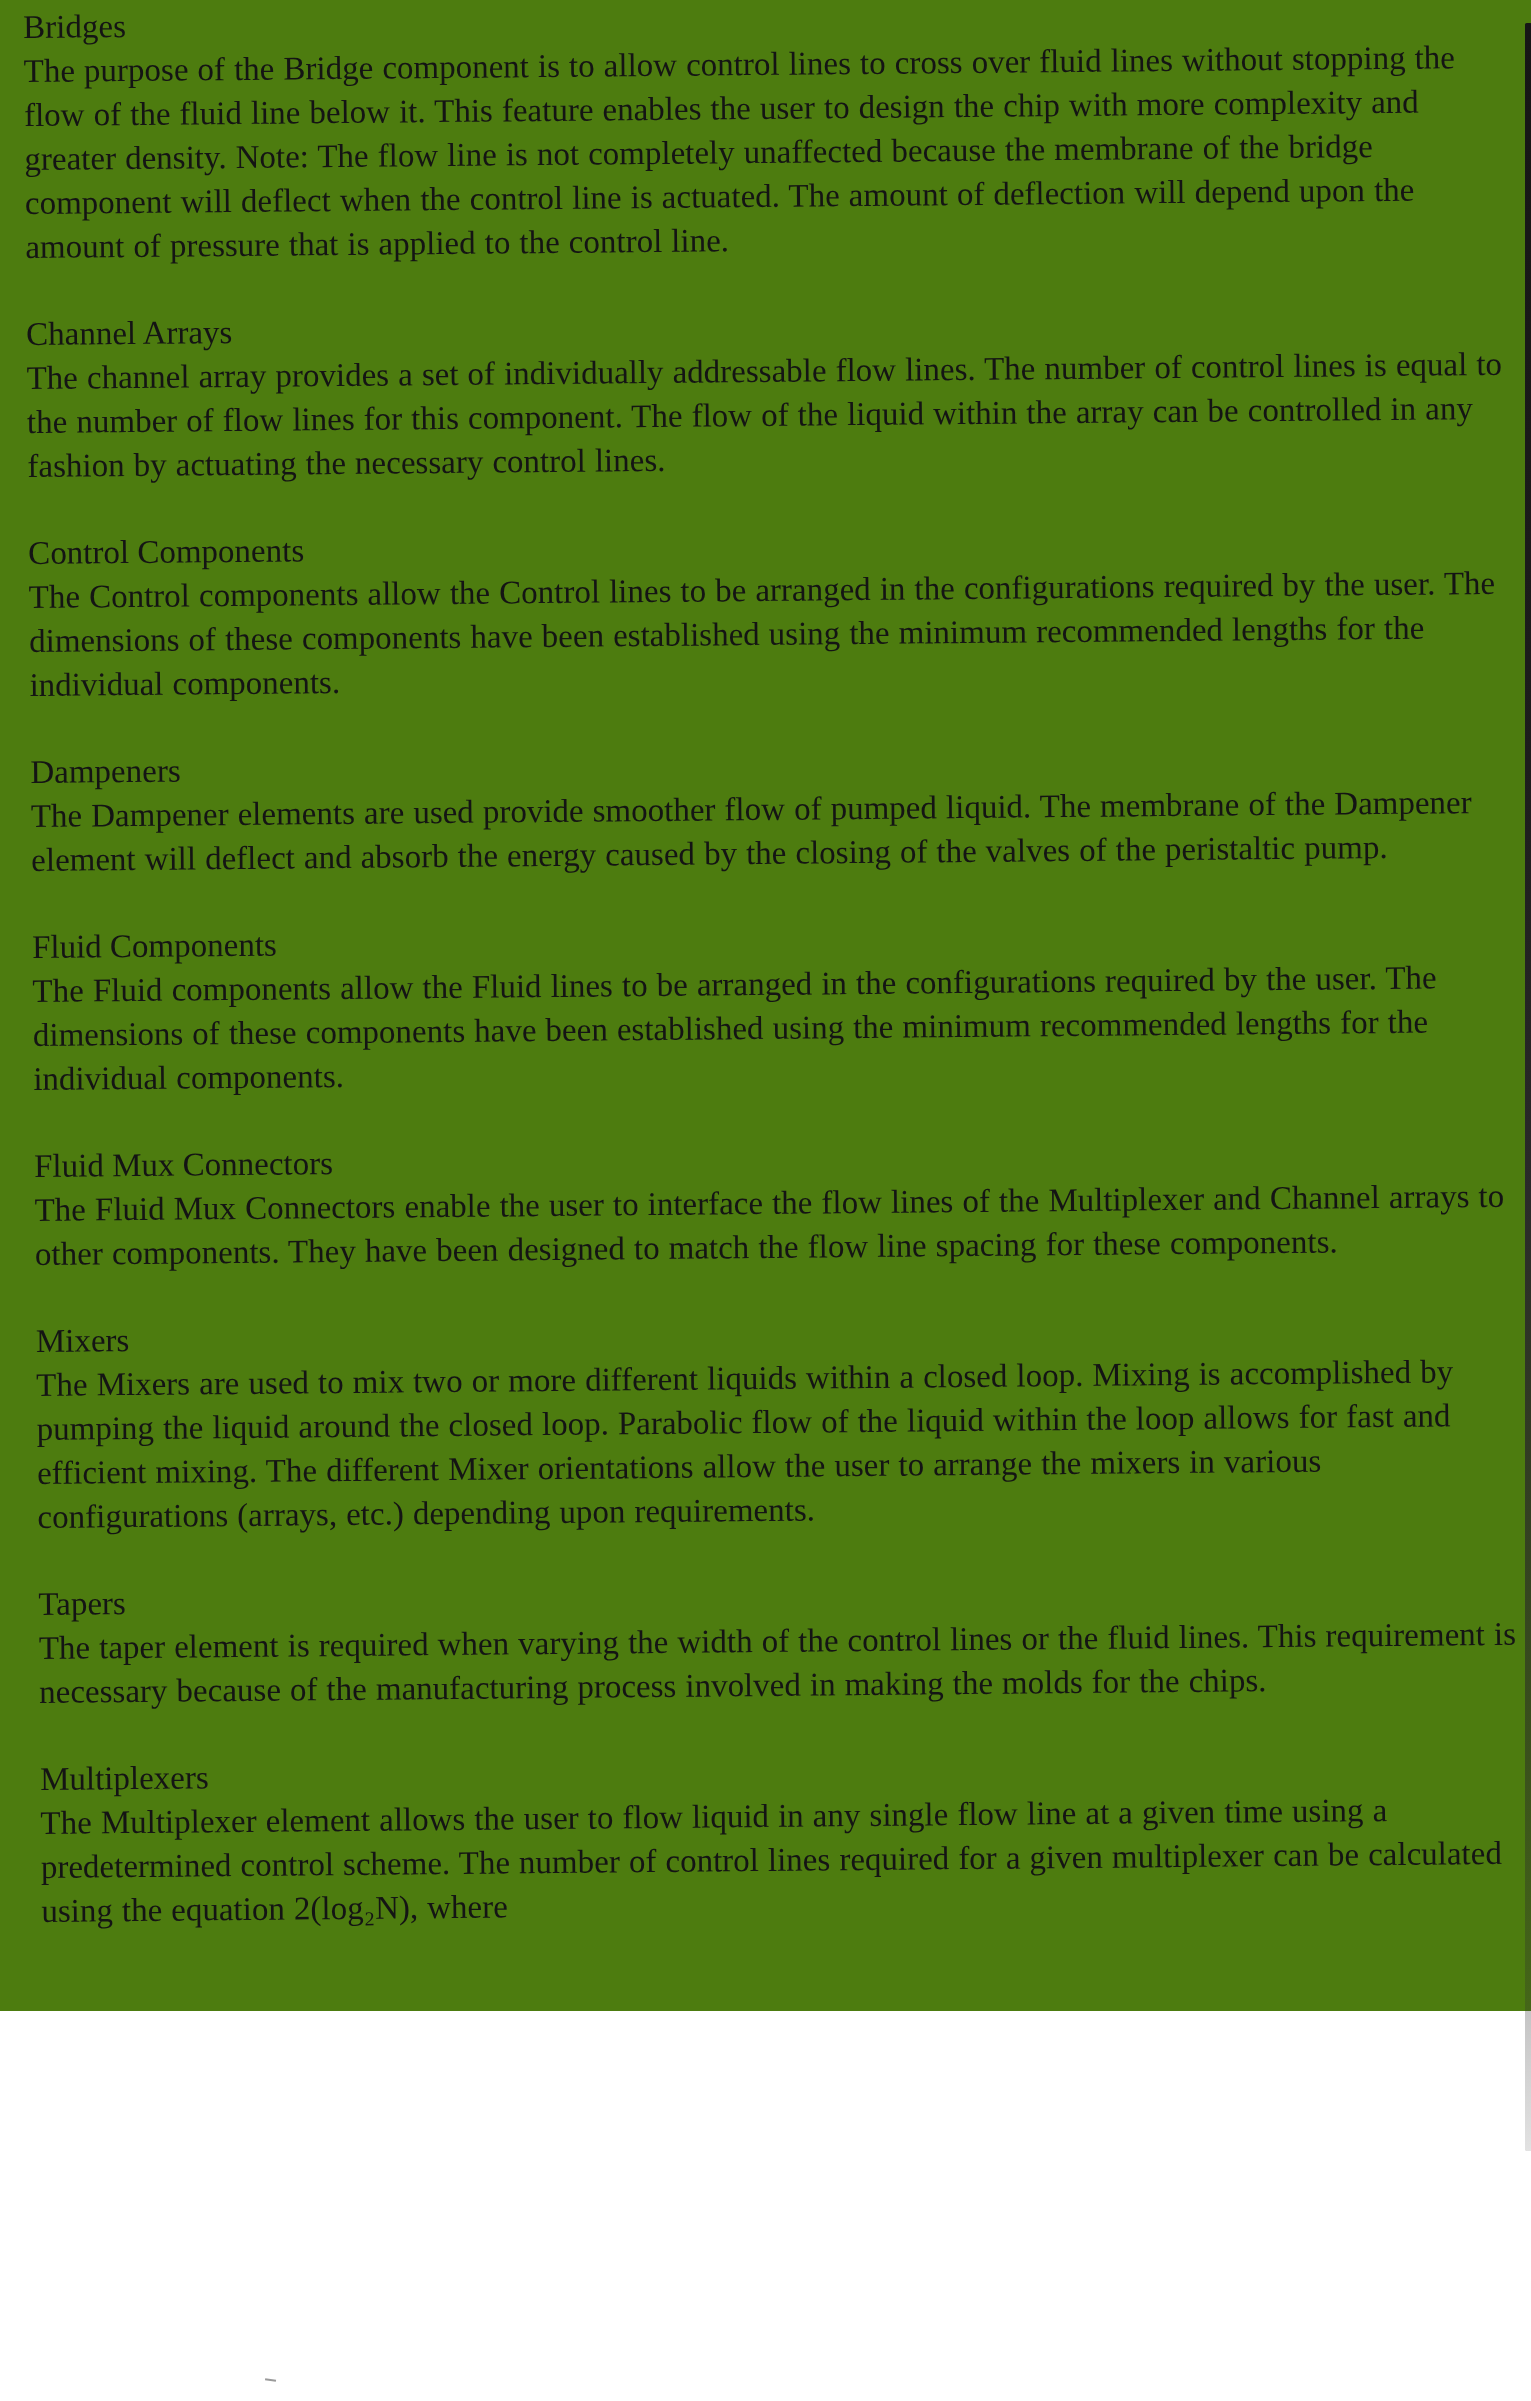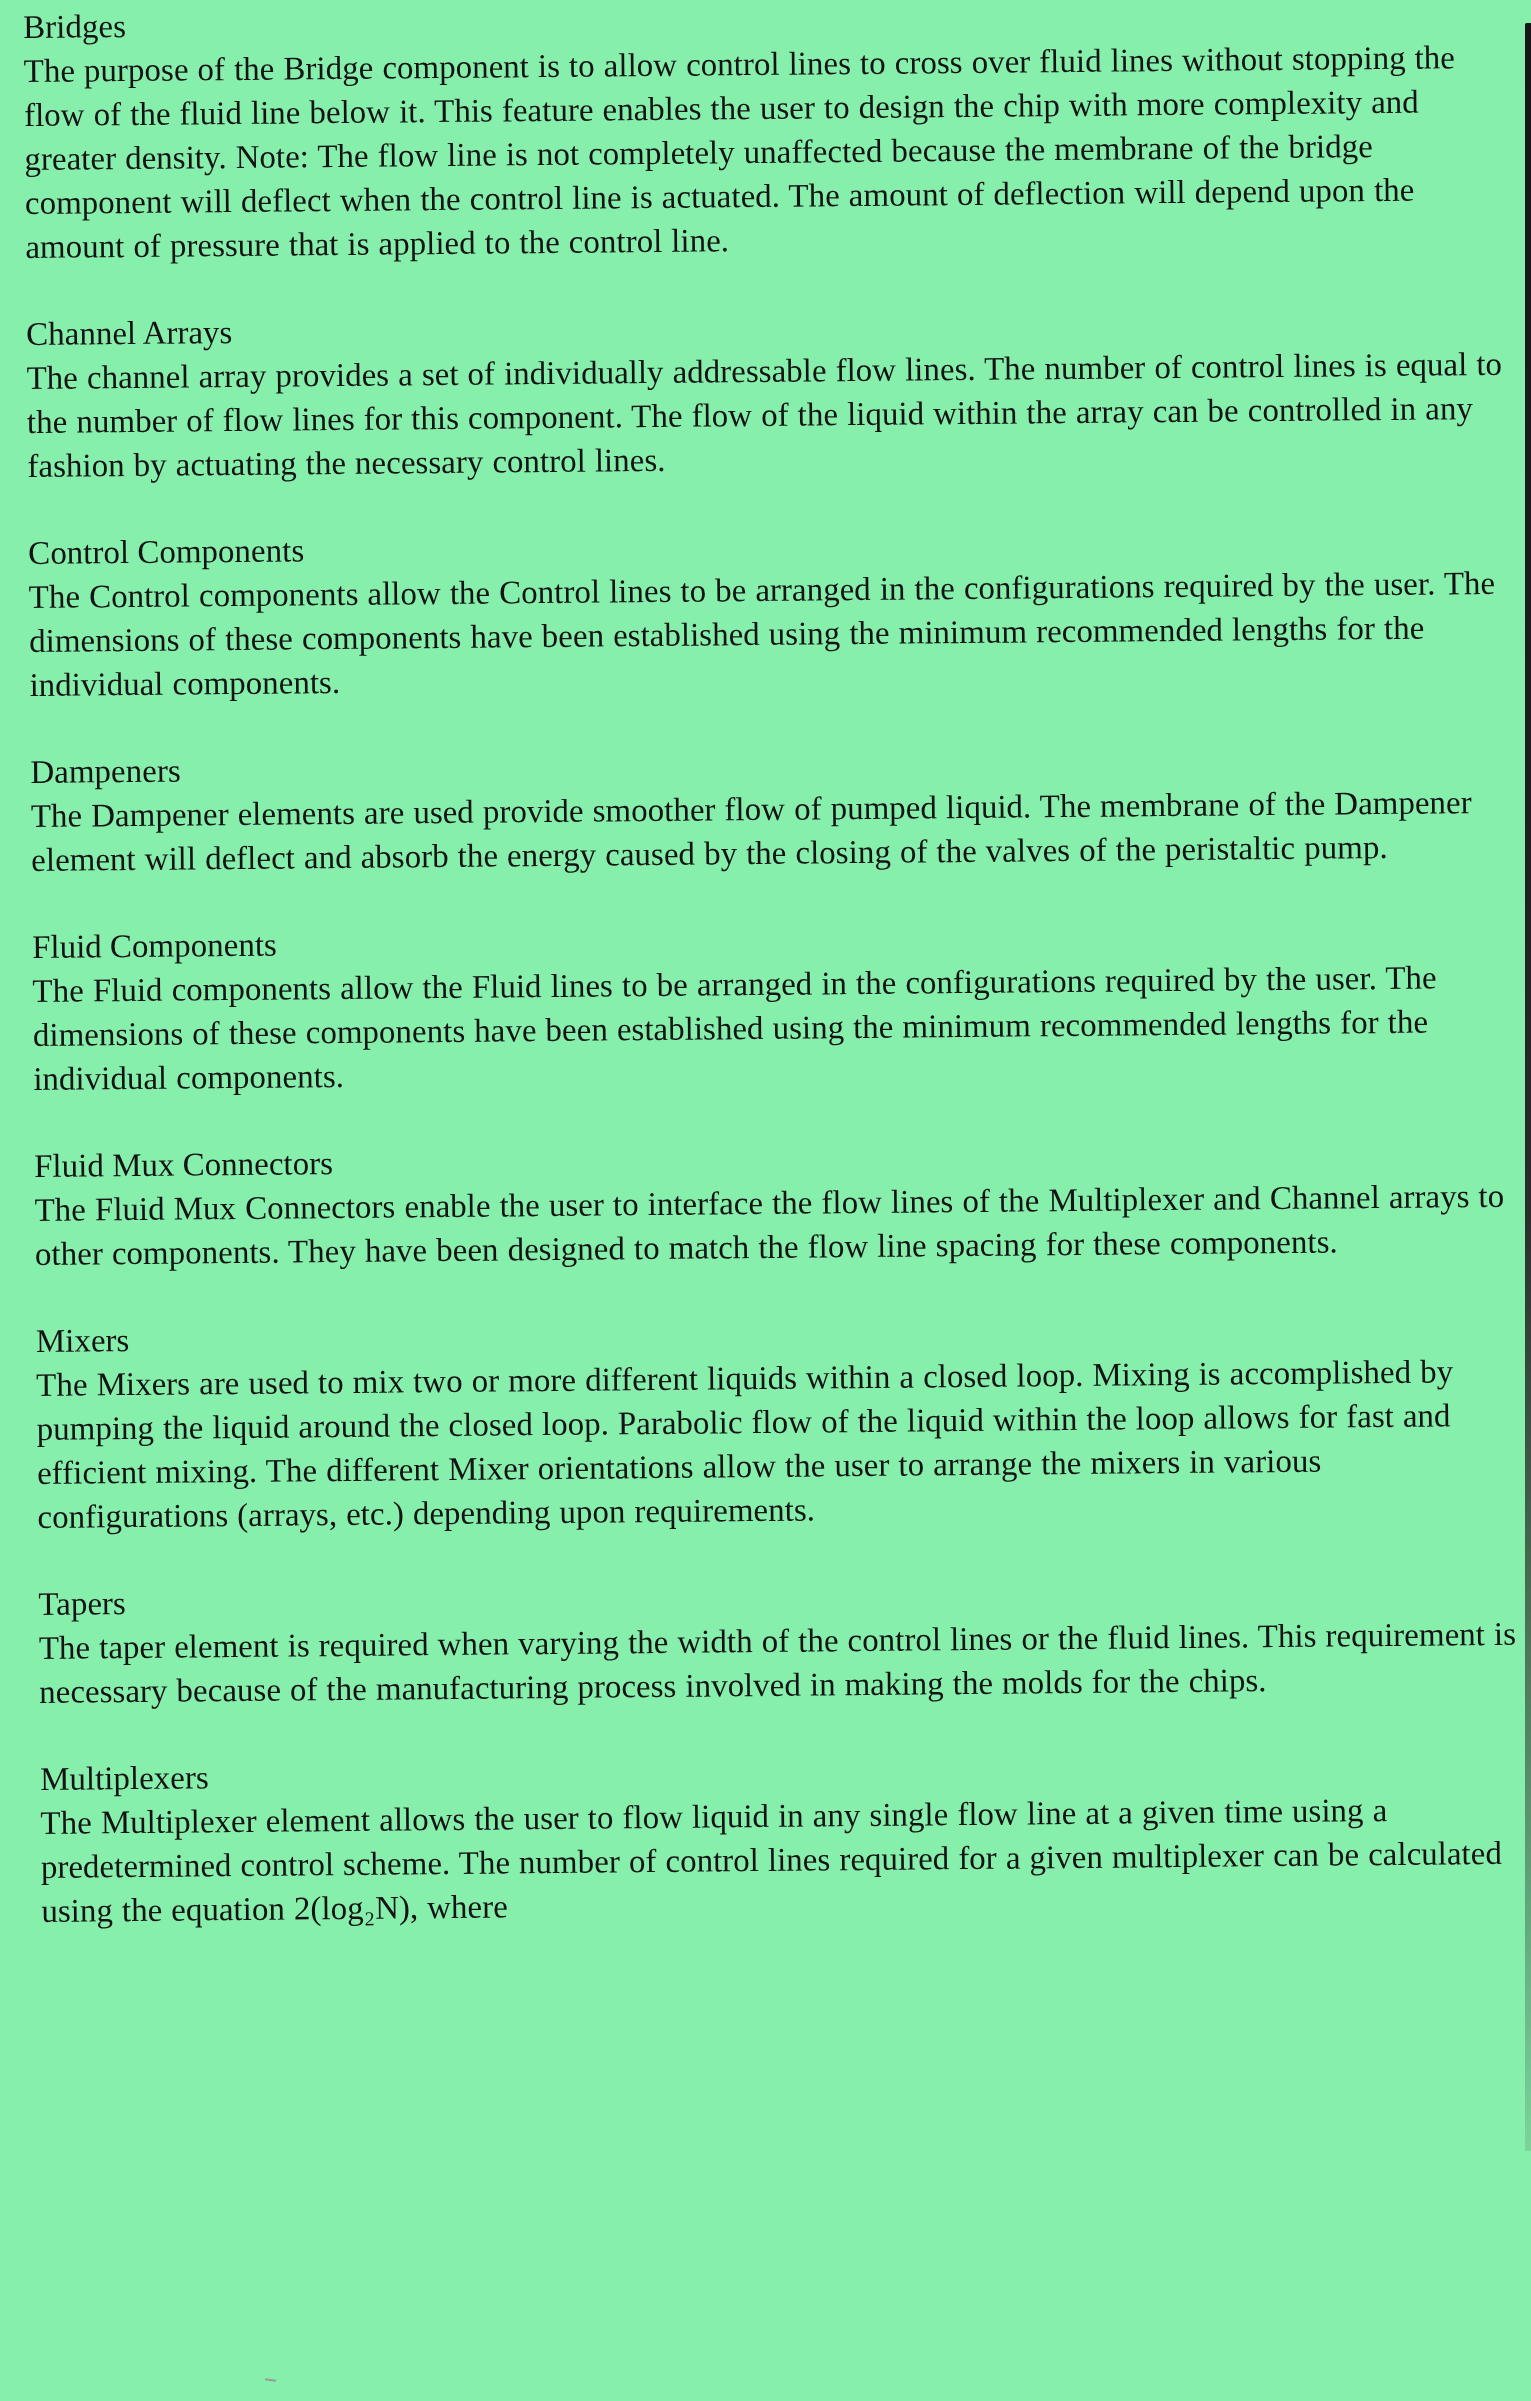--- a/index.html
+++ b/index.html
@@ -13,22 +13,22 @@
     overflow: hidden;
     position: relative;
     font-family: "Liberation Serif", "DejaVu Serif", serif;
     color: #141414;
   }
   .page {
     position: absolute;
     top: 0;
     left: 0;
     width: 1532px;
-    height: 2401px;
-    background: #86efac;
+    height: 2011px;
+    background: #4d7c0f;
   }
   .content {
     position: absolute;
     top: 4.8px;
     left: 22.5px;
     width: 1478px;
     transform: rotate(-0.55deg);
     transform-origin: top left;
   }
   .sec {

